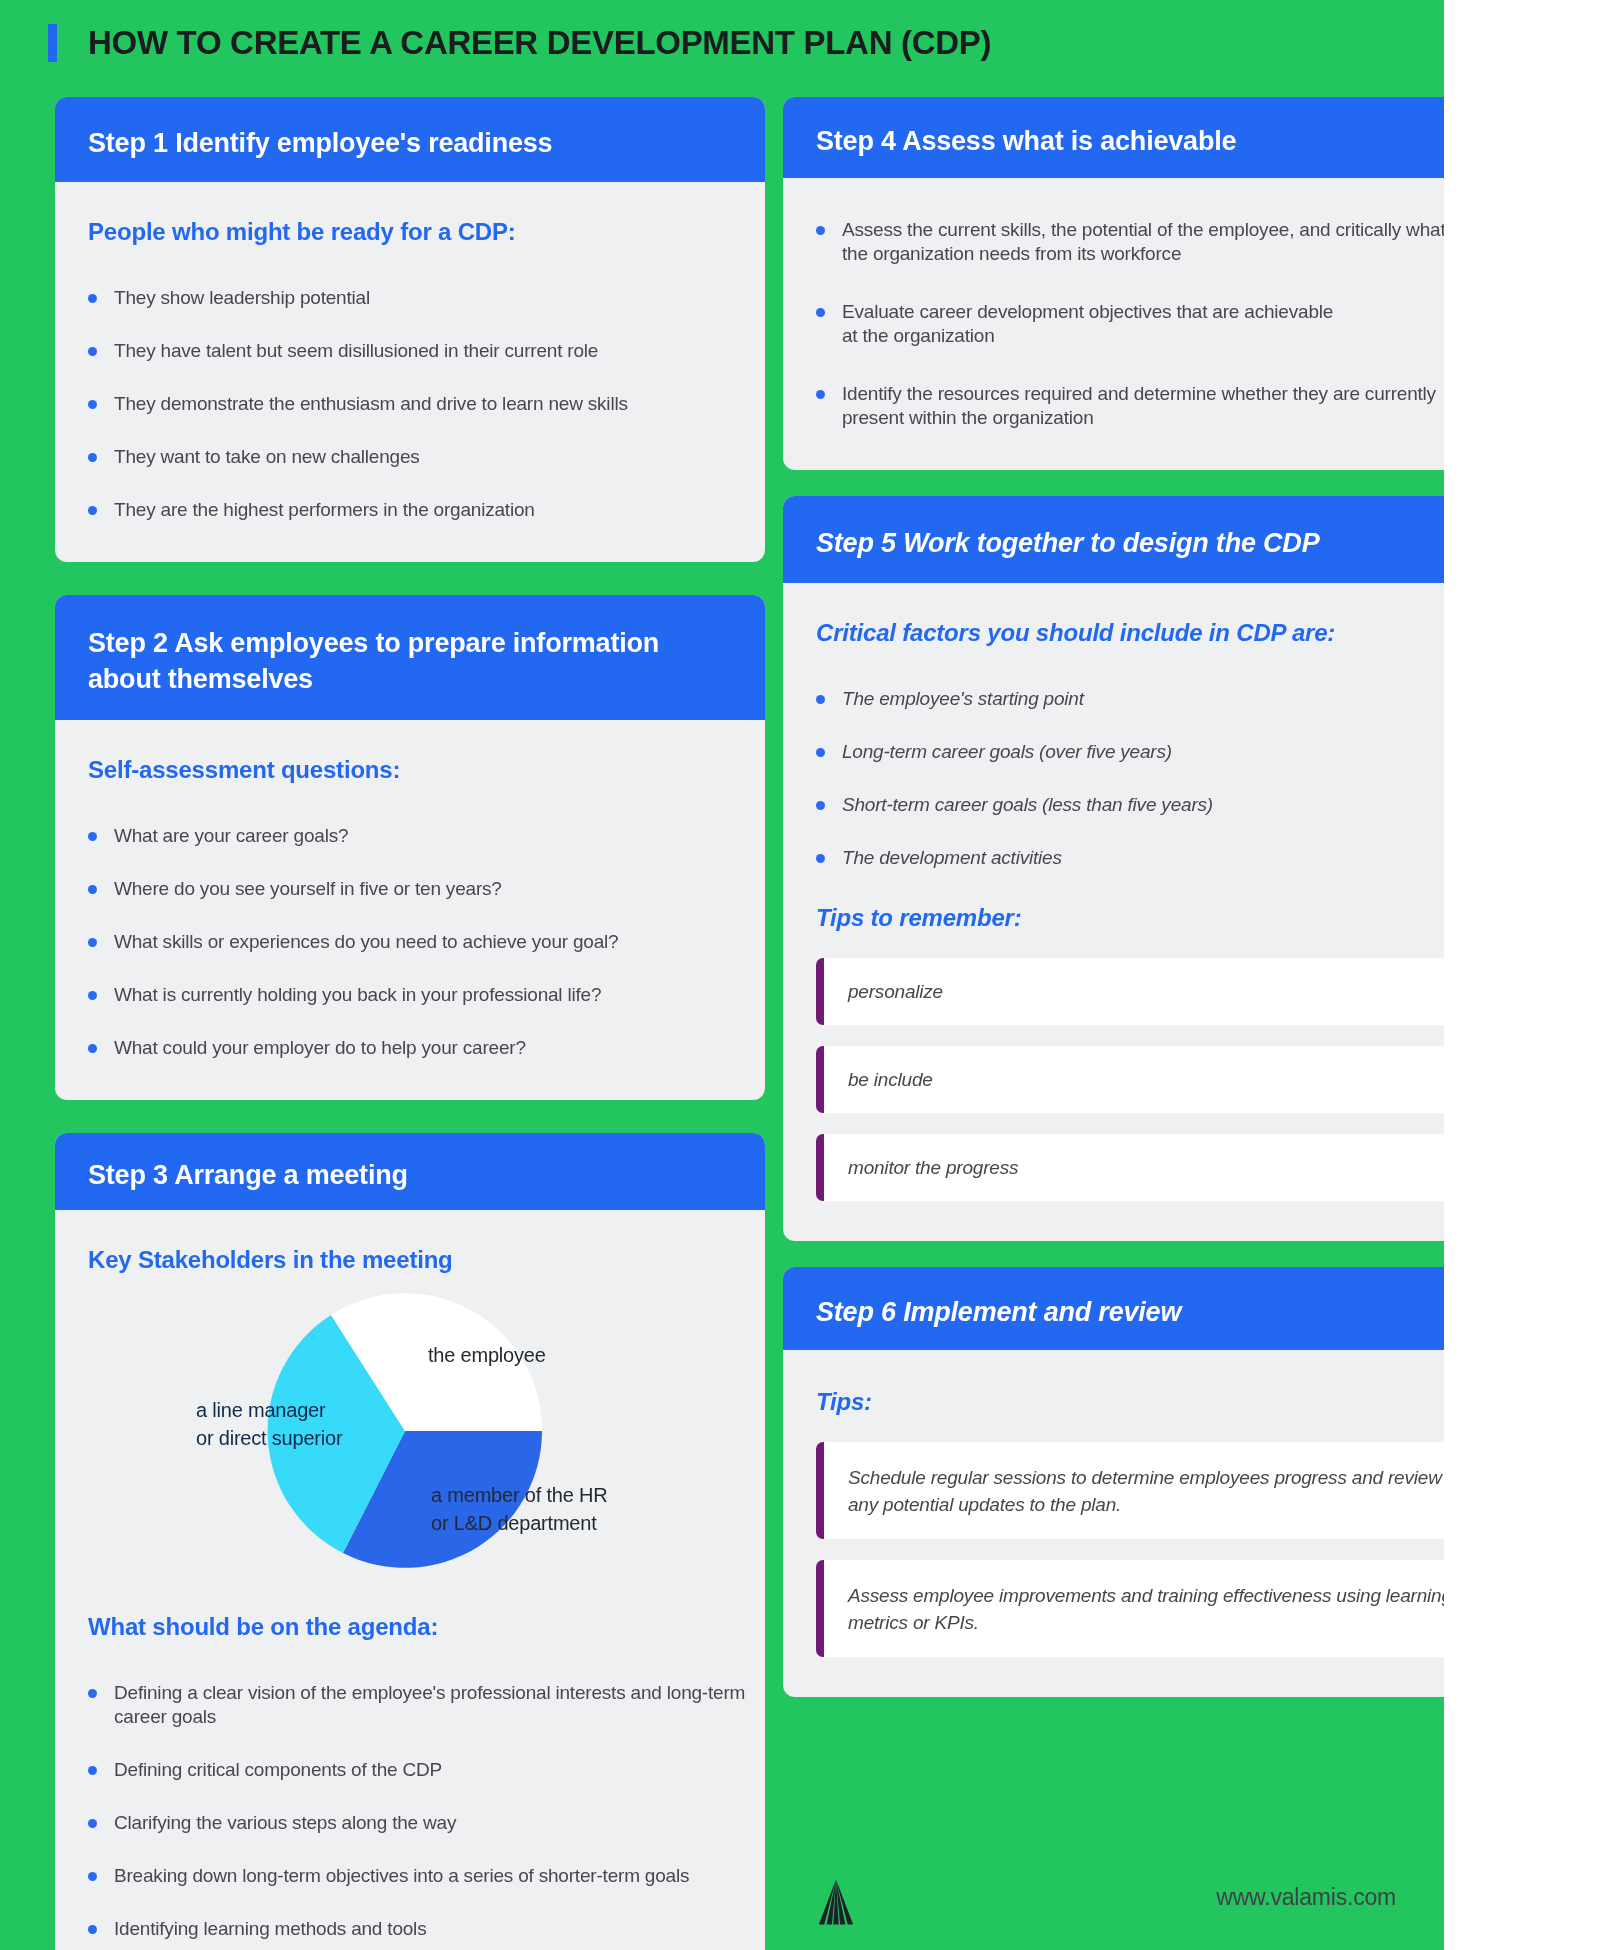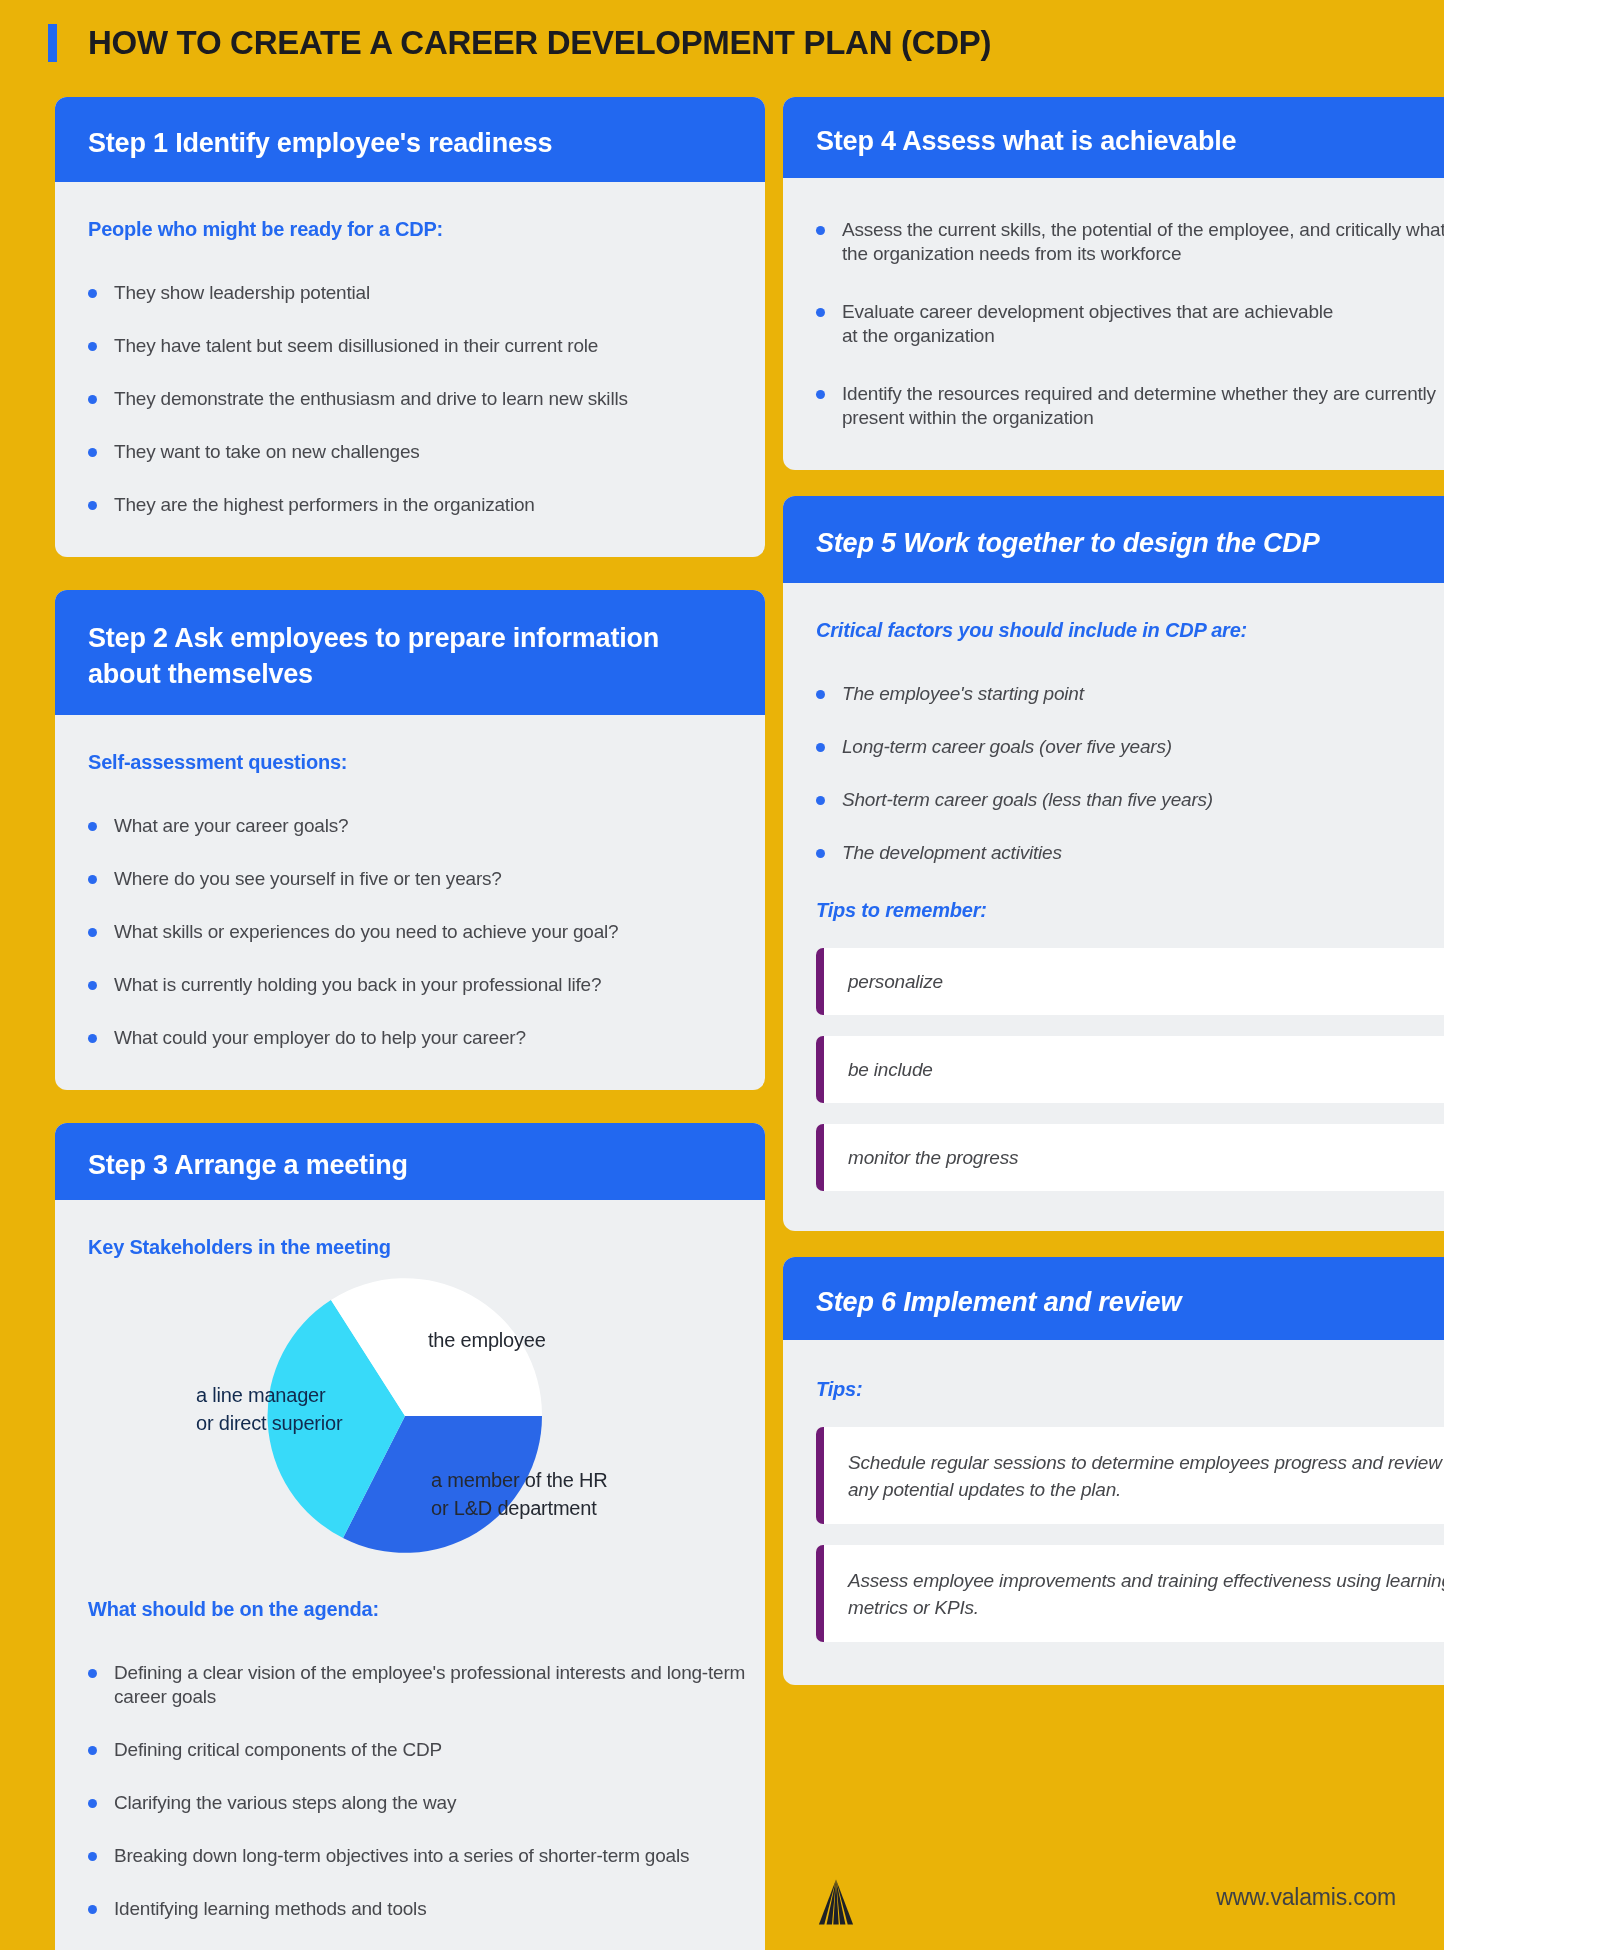--- a/index.html
+++ b/index.html
@@ -1,18 +1,18 @@
 <!DOCTYPE html>
 <html><head>
 <meta charset="utf-8">
 <style>
   * { margin:0; padding:0; box-sizing:border-box; }
   html,body { background:#ffffff; }
   .page {
-    position:relative; width:1444px; height:1950px; background:#eab308;
+    position:relative; width:1444px; height:1950px; background:#22c55e;
     font-family:"Liberation Sans", sans-serif; overflow:hidden;
   }
   
   .title-row { position:absolute; top:24px; left:48px; display:flex; align-items:center; }
   .title-bar { width:9px; height:38px; background:#2268F0; margin-right:31px; }
   .page-title { font-size:33px; font-weight:bold; letter-spacing:-0.3px; color:#1B1C20; }
 
   
   .columns { position:absolute; top:97px; left:55px; display:flex; gap:18px; align-items:flex-start; }
   .col-left  { width:710px; }
@@ -22,21 +22,21 @@
   .col-right .card + .card { margin-top:26px;font-style:italic; }
 
   .card-header {
     background:#2268F0; color:#ffffff; display:flex; align-items:center;
     padding:8px 20px 0 33px; font-size:27px; font-weight:bold; line-height:1.3;
     letter-spacing:-0.2px; white-space:pre-line;
   }
   .card-body { padding:36px 8px 40px 33px; }
   .col-right .card-body { padding-right:4px; }
 
-  .subhead { color:#2368F0; font-size:20px; font-weight:bold; letter-spacing:-0.2px; }
+  .subhead { color:#2368F0; font-size:24px; font-weight:bold; letter-spacing:-0.2px; }
   .subhead.later { margin-top:34px; }
 
   ul.bullets { list-style:none; margin-top:12px; }
   ul.bullets li {
     position:relative; margin-top:29px; padding-left:26px;
     font-size:19px; line-height:24px; letter-spacing:-0.2px; color:#47484D;
     white-space:pre-line;
   }
   ul.bullets li .dot {
     position:absolute; left:0; top:8px; width:9px; height:9px;

